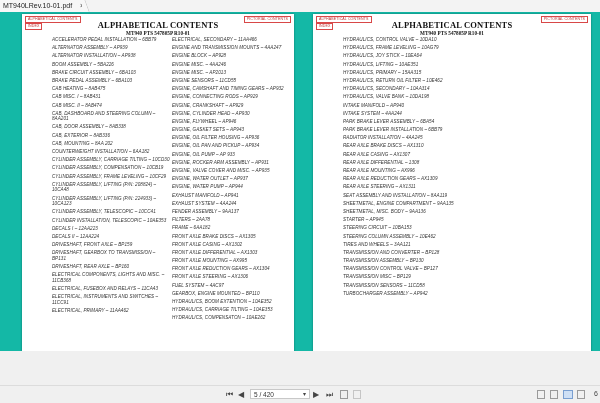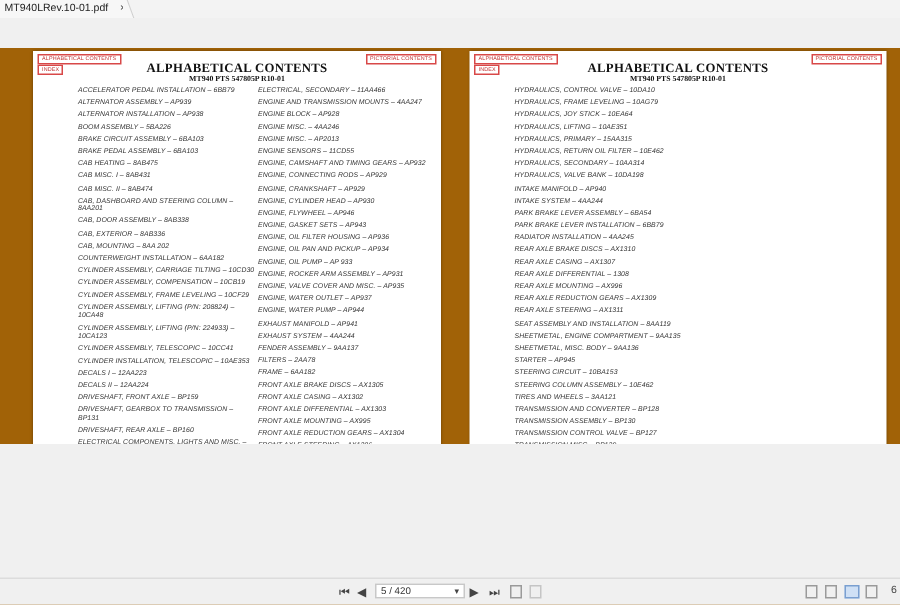--- a/index.html
+++ b/index.html
@@ -1,21 +1,21 @@
 <!DOCTYPE html>
 <html><head>
 <meta charset="utf-8">
 <style>
   html, body { margin:0; padding:0; }
   body { width:600px; height:403px; overflow:hidden; background:#f0f0f0; font-family:"Liberation Sans", sans-serif; position:relative; }
   .tabbar { position:absolute; left:0; top:0; width:600px; height:12px; background:#f3f3f3; }
   .tab { position:absolute; left:0; top:0; height:12px; width:90px; background:#f7f7f7; font-size:7px; color:#222; line-height:12px; padding-left:3px; box-sizing:border-box; }
   .tab .close { position:absolute; left:80px; top:0; font-size:7px; color:#333; }
   .tab-edge { position:absolute; left:82px; top:0; width:10px; height:12px; background:linear-gradient(70deg,#f7f7f7 45%,#cfcfcf 50%,#f3f3f3 55%); }
-  .viewer { position:absolute; left:0; top:12px; width:600px; height:264px; background:#a16207; overflow:hidden;margin-top:20px; }
+  .viewer { position:absolute; left:0; top:12px; width:600px; height:339px; background:#14b8a6; overflow:hidden; }
   .page { position:absolute; top:2px; background:#fff; height:370px; box-shadow:0 0 2px rgba(0,0,0,0.35); }
   .page.left { left:22px; width:272px; }
   .page.right { left:313px; width:278px; }
   .navbtn { position:absolute; border:1px solid #d84848; color:#c03030; font-size:3.6px; line-height:5px; padding:0 2px; background:#fff; white-space:nowrap; letter-spacing:0.1px; }
   .title { position:absolute; left:0; width:100%; text-align:center; font-family:"Liberation Serif", serif; font-weight:bold; color:#111; }
   .title.t1 { top:6px; font-size:8.5px; letter-spacing:0.2px; }
   .title.t2 { top:16px; font-size:5.2px; }
   .col { position:absolute; top:23px; width:118px; }
   .entry { font-style:italic; font-size:4.6px; line-height:5.6px; color:#333; margin-bottom:2.6px; text-transform:uppercase; letter-spacing:0.05px; }
   .footer { position:absolute; bottom:7px; left:0; width:100%; text-align:center; font-family:"Liberation Serif", serif; font-style:italic; font-size:4.4px; color:#222; letter-spacing:0.1px; }

